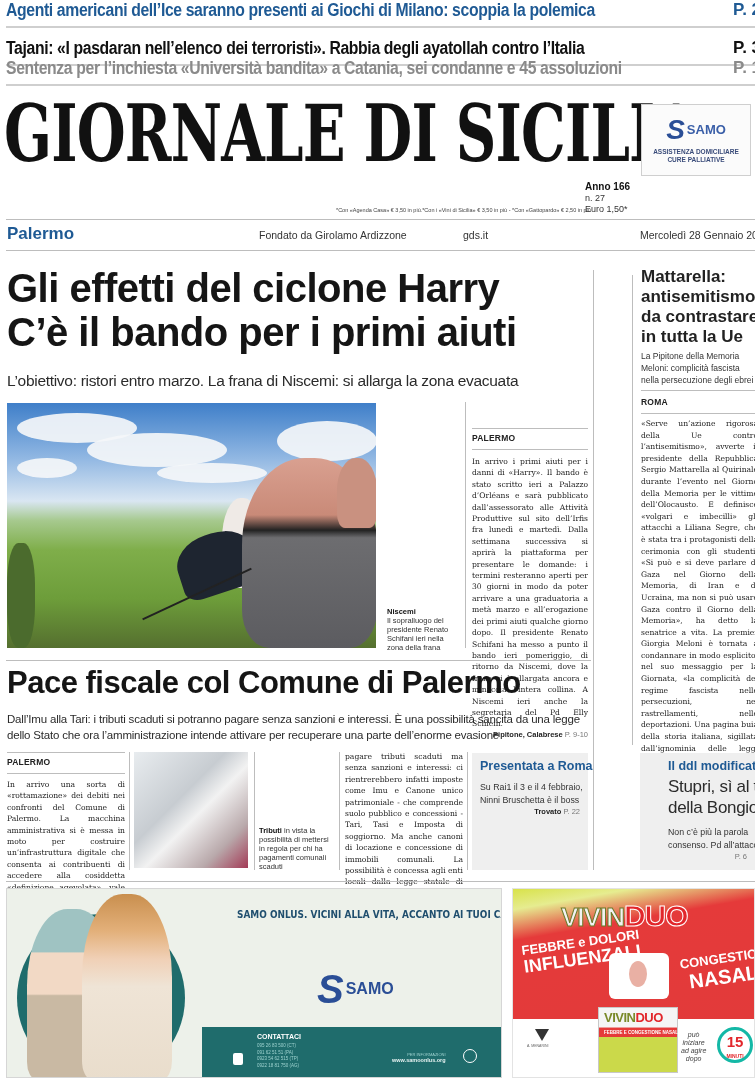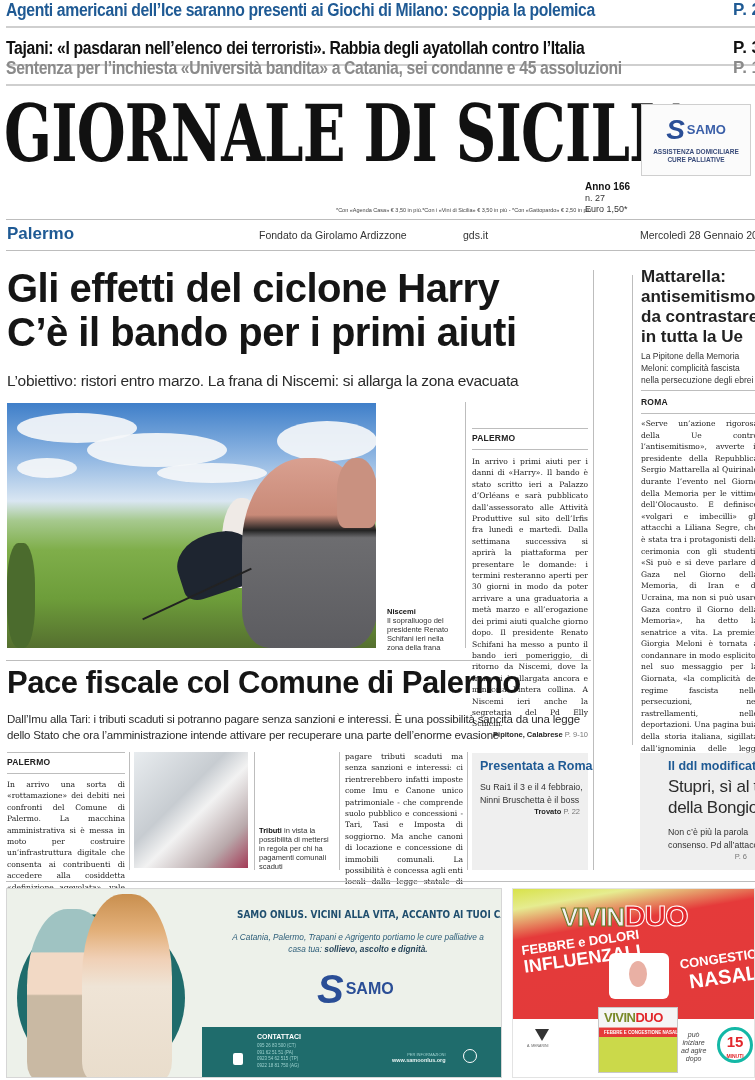--- a/index.html
+++ b/index.html
@@ -271,23 +271,20 @@
   <div class="sg"><span>P. 6</span></div>
 </div>
 
 <div class="rule" style="left:6px; top:881px; width:749px; height:1px;"></div>
 
 <div class="ad1">
   <div class="circle"></div>
   <div class="p1"></div>
   <div class="p2"></div>
   <div class="title">SAMO ONLUS. VICINI ALLA VITA, ACCANTO AI TUOI CARI.</div>
-  <div class="desc">
-    <span>A Catania, Palermo, Trapani e Agrigento portiamo le cure palliative a casa tua: </span><b>sollievo, ascolto e dignità.</b>
-  </div>
   <div class="logo">
     <span class="s">S</span>
     <span>SAMO</span>
   </div>
   <div class="bar"></div>
   <div class="phone-ic"></div>
   <div class="contact">CONTATTACI</div>
   <div class="phones">
     <div>095 26 83 500 (CT)</div>
     <div>091 62 51 51 (PA)</div>

